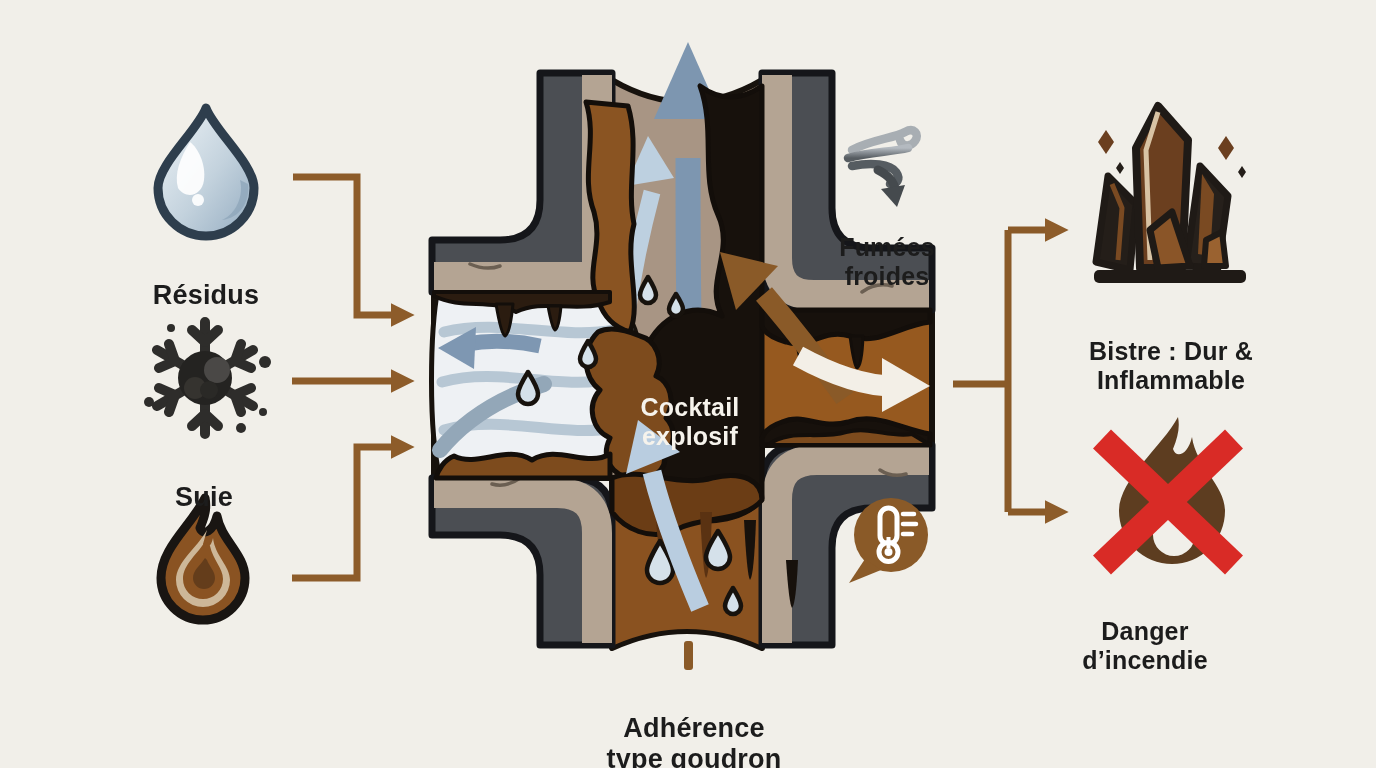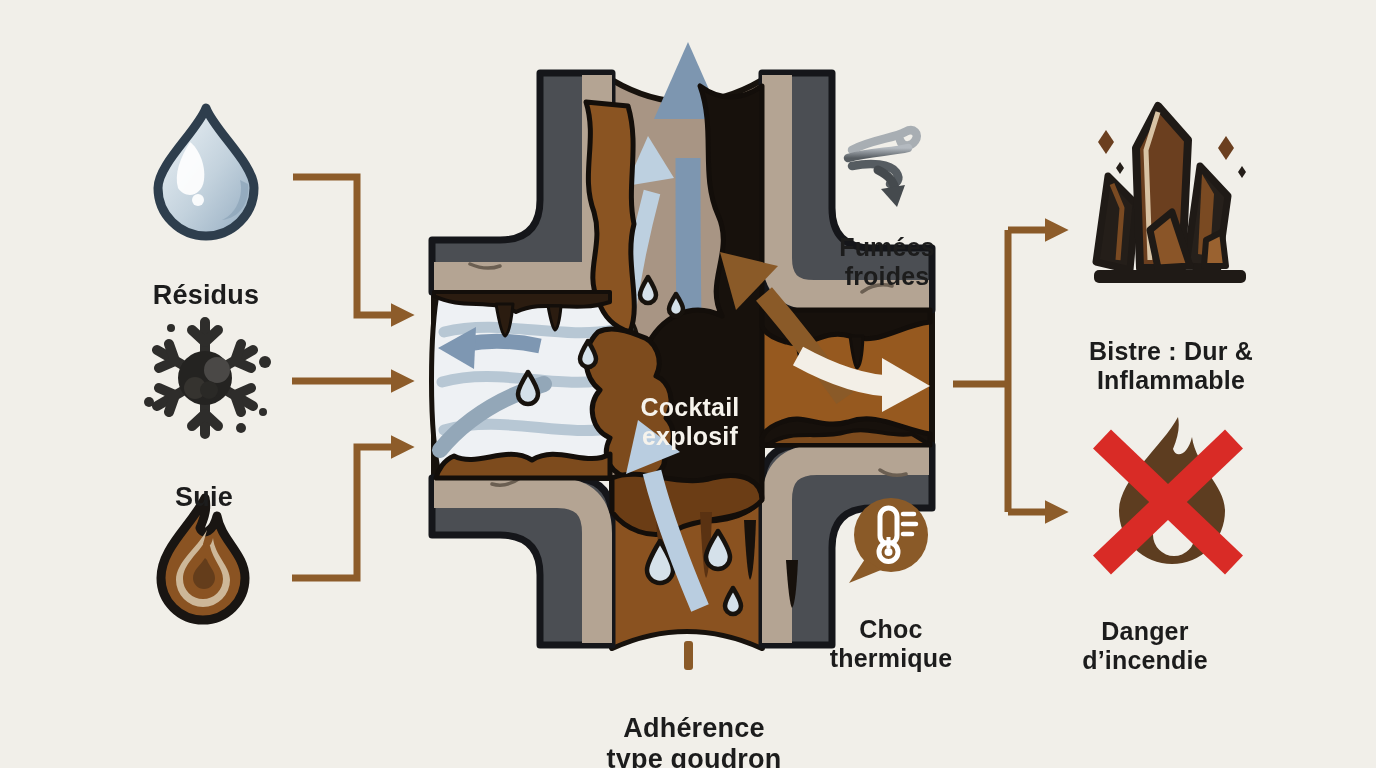--- a/index.html
+++ b/index.html
@@ -234,22 +234,20 @@
   </g>
 </svg>
 
 <div class="lbl lbl-l" style="left:206px;top:243px">Résidus</div>
 <div class="lbl lbl-l" style="left:204px;top:445px">Suie</div>
 
 <div class="lbl lbl-m" style="left:887px;top:196px">Fumées
 froides</div>
 <div class="lbl lbl-m lbl-light" style="left:690px;top:356px">Cocktail
 explosif</div>
-<div class="lbl lbl-m" style="left:891px;top:578px">Choc
-thermique</div>
 <div class="lbl lbl-m" style="left:1171px;top:300px">Bistre : Dur &amp;
 Inflammable</div>
 
 <div class="lbl lbl-l" style="left:694px;top:676px">Adhérence
 type goudron</div>
 <div class="lbl lbl-m" style="left:1145px;top:580px">Danger
 d’incendie</div>
 
 </div>
 

